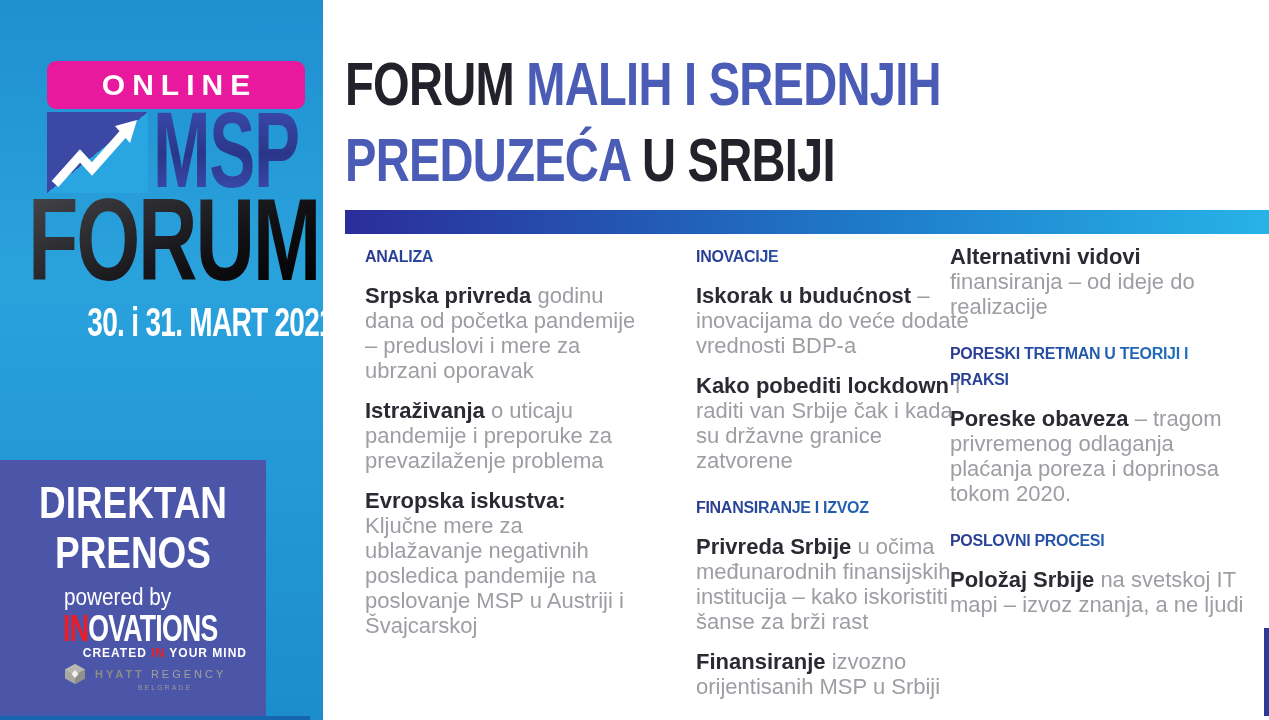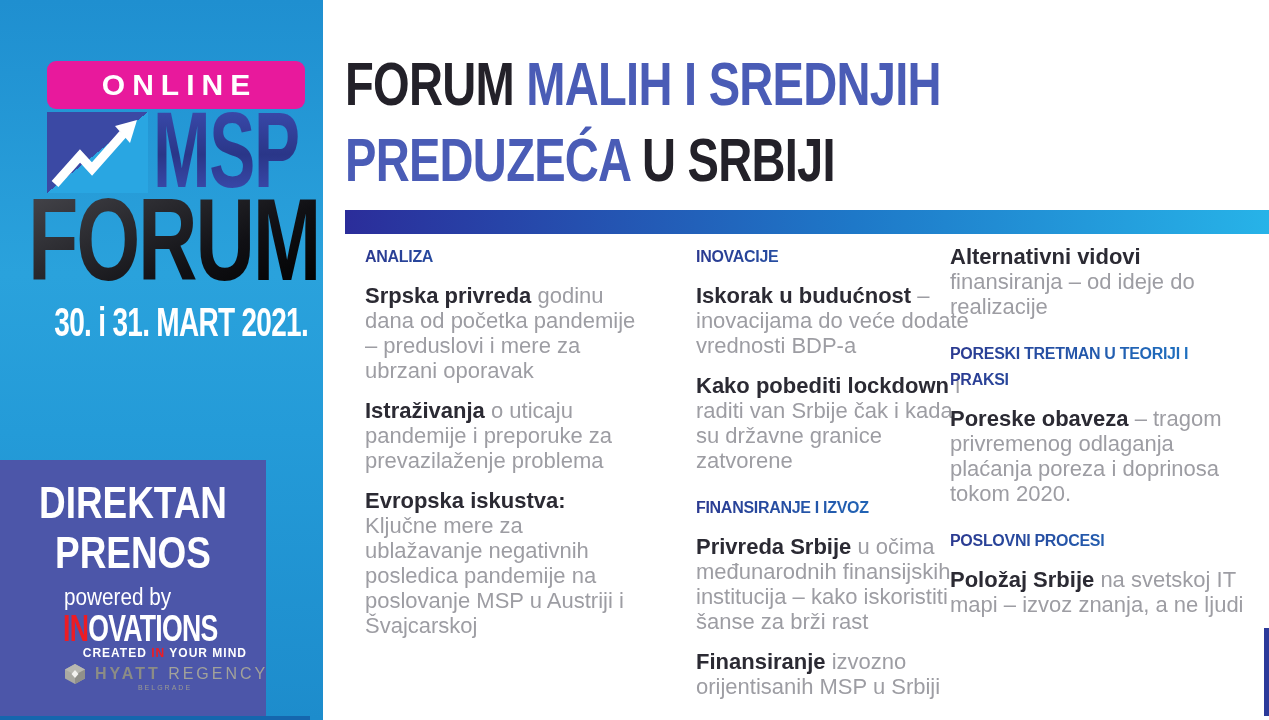--- a/index.html
+++ b/index.html
@@ -40,21 +40,21 @@
   }
   .forum-word {
     position:absolute; left:28px; top:190px;
     font-size:116px; font-weight:bold; line-height:100px; letter-spacing:-3px;
     transform:scaleX(0.71); transform-origin:left top;
     background:linear-gradient(160deg,#46464c 0%, #101014 65%, #000 100%);
     -webkit-background-clip:text; background-clip:text; color:transparent;
     white-space:nowrap;
   }
   .sidebar-date {
-    position:absolute; left:0; top:300px; width:310px; text-align:center;
+    position:absolute; left:0; top:300px; width:310px; text-align:center;padding-left:33px;
   }
   .sidebar-date span {
     display:inline-block; color:#fff; font-weight:bold; font-size:40px;
     letter-spacing:-1px; transform:scaleX(0.7); transform-origin:center top;
     white-space:nowrap;
   }
 
   
   .prenos-box {
     position:absolute; left:0; top:460px; width:266px; height:256px;
@@ -78,21 +78,21 @@
   .inovations-word .in-red { color:#ed1c24; }
   .inovations-word .rest-white { color:#fff; }
   .inovations-tagline {
     width:184px; text-align:right; font-size:12px; font-weight:bold;
     color:#fff; letter-spacing:1px; margin-top:-2px; white-space:nowrap;
   }
   .inovations-tagline .in-red { color:#ed1c24; }
   .hyatt-row {
     position:absolute; left:64px; top:203px; display:flex; align-items:center; gap:9px;
   }
-  .hyatt-text { font-size:16px; letter-spacing:3px; white-space:nowrap; }
+  .hyatt-text { font-size:11px; letter-spacing:3px; white-space:nowrap; }
   .hyatt-text .hyatt-strong { color:#8b8c86; font-weight:bold; }
   .hyatt-text .hyatt-light  { color:#a2a29a; font-weight:normal; }
   .hyatt-sub {
     position:absolute; left:95px; top:224px; width:140px; text-align:center;
     font-size:7px; letter-spacing:2px; color:#9a9a92;
   }
   .sidebar-bottom-strip {
     position:absolute; left:0; top:716px; width:310px; height:4px; background:#1566ae;
   }
 

